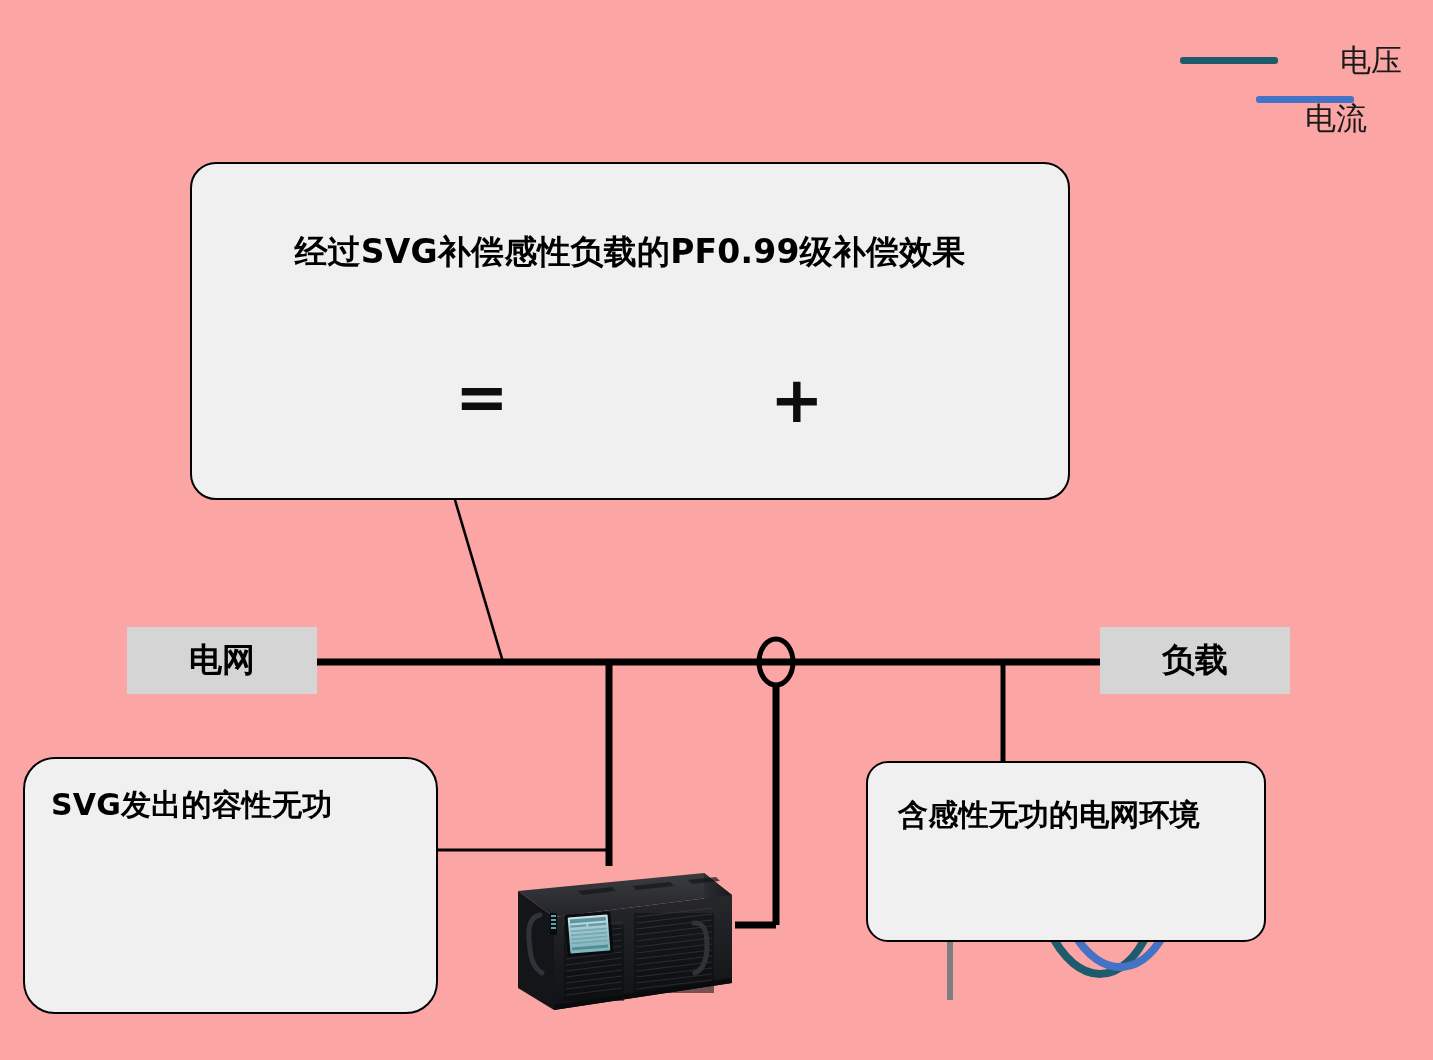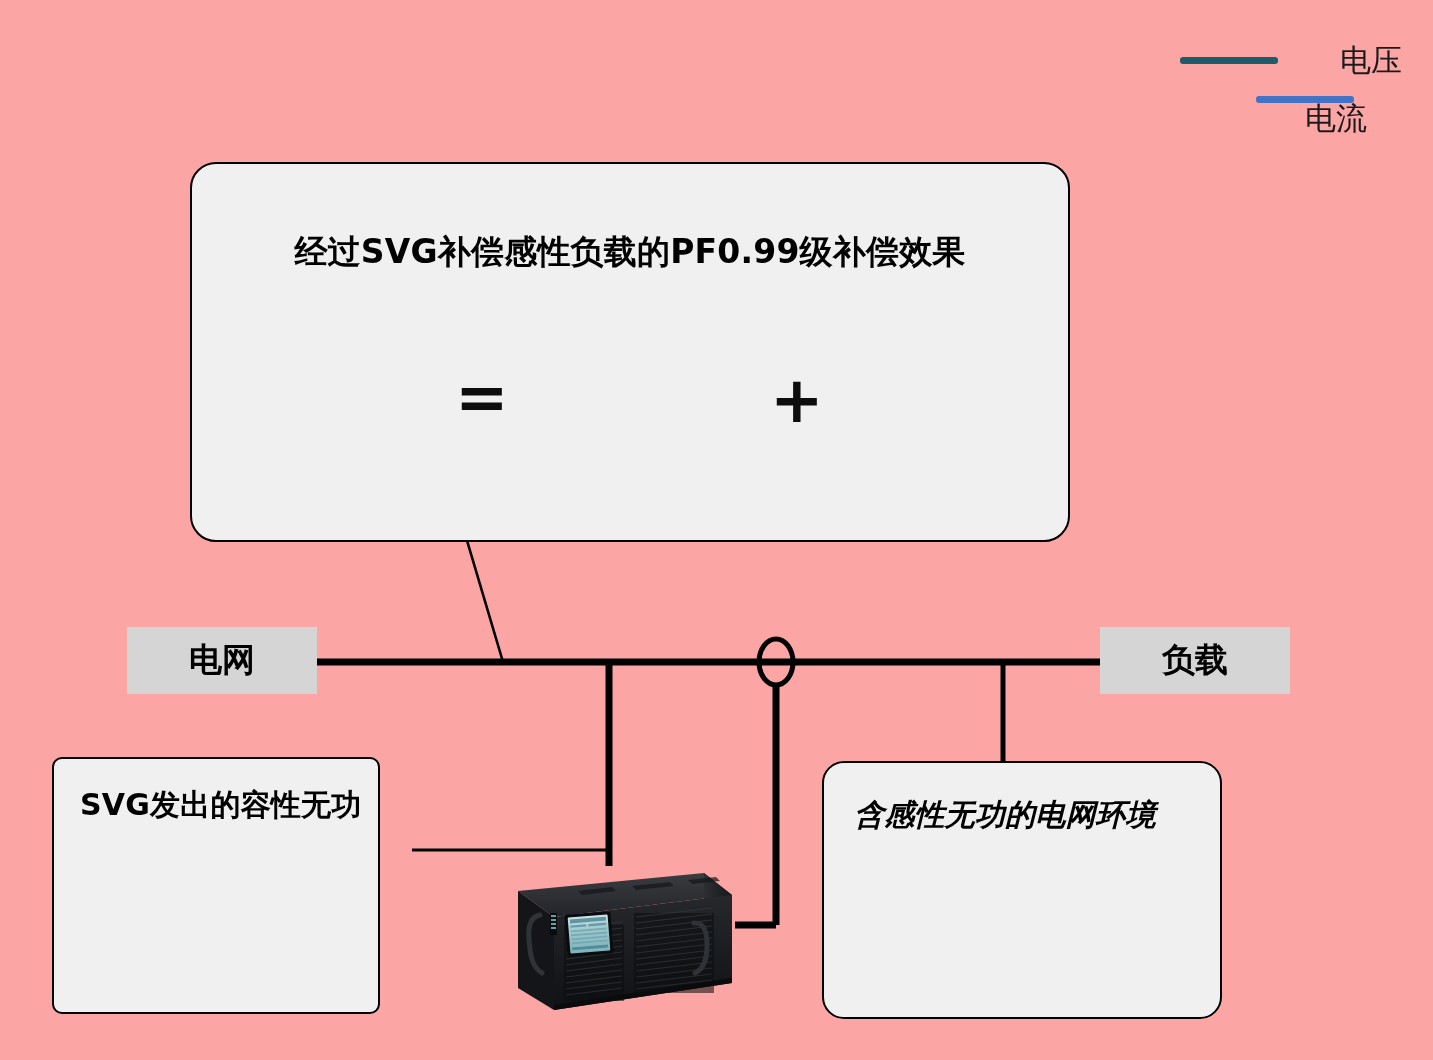--- a/index.html
+++ b/index.html
@@ -61,36 +61,35 @@
     position: absolute;
     background: #f0f0f0;
     border: 2.5px solid #000000;
     border-radius: 26px;
     box-sizing: border-box;
   }
   #panel-top {
     left: 190px;
     top: 162px;
     width: 880px;
-    height: 380px;
+    height: 338px;
   }
   #panel-svg-out {
-    left: 52px;
+    left: 23px;
     top: 757px;
-    width: 328px;
+    width: 415px;
     height: 257px;
-    border-radius: 10px;
+    border-radius: 32px;
   }
   #panel-grid-env {
-    left: 822px;
+    left: 866px;
     top: 761px;
     width: 400px;
-    height: 258px;
+    height: 181px;
     border-radius: 22px;
-    font-style: italic;
   }
   .panel-title {
     position: absolute;
     left: 0;
     right: 0;
     text-align: center;
     font-weight: bold;
     color: #000000;
     letter-spacing: 0.2px;
     font-family: "DejaVu Sans", "Liberation Sans", sans-serif;

